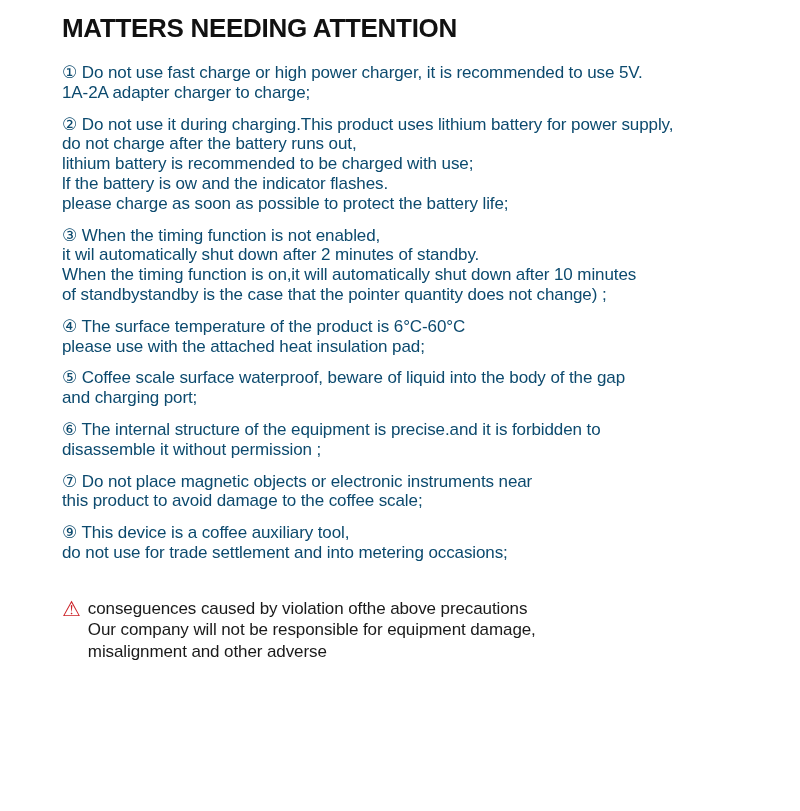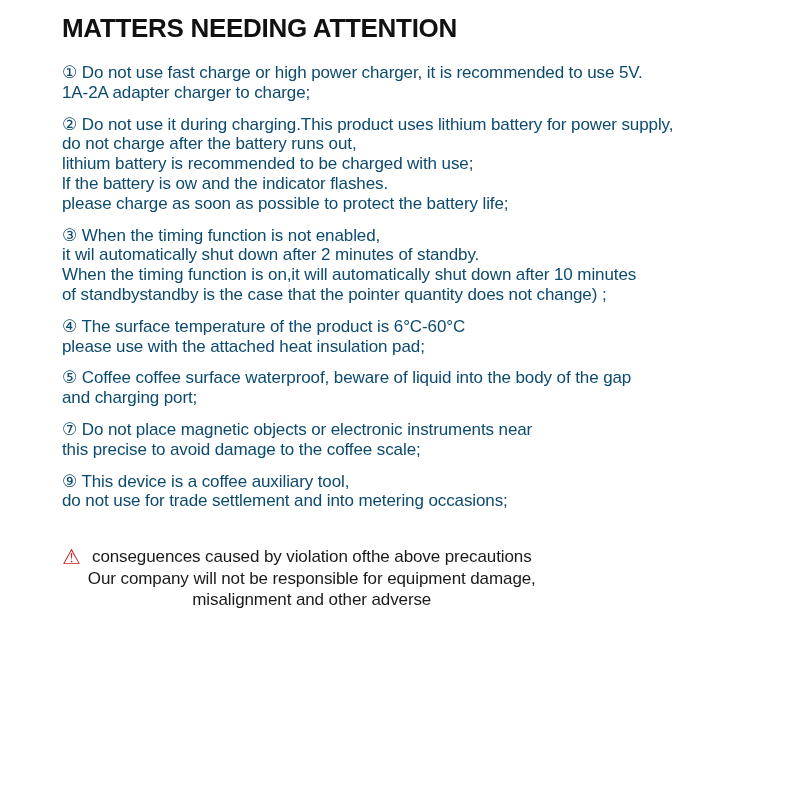--- a/index.html
+++ b/index.html
@@ -53,21 +53,20 @@
     line-height: 22px;
     font-family: "DejaVu Sans", sans-serif;
   }
   .warn-text {
     margin: 0;
     font-size: 17px;
     line-height: 21.5px;
     color: #1a1a1a;
     white-space: pre-line;
     letter-spacing: -0.1px;
-    text-align: center;
   }
 </style>
 </head>
 <body>
 
 <div class="page">
 
   <h1 class="page-title">MATTERS NEEDING ATTENTION</h1>
 
   <div class="notice-list">
@@ -77,24 +76,26 @@
 do not charge after the battery runs out,
 lithium battery is recommended to be charged with use;
 lf the battery is ow and the indicator flashes.
 please charge as soon as possible to protect the battery life;</p>
     <p class="notice">③ When the timing function is not enabled,
 it wil automatically shut down after 2 minutes of standby.
 When the timing function is on,it will automatically shut down after 10 minutes
 of standbystandby is the case that the pointer quantity does not change) ;</p>
     <p class="notice">④ The surface temperature of the product is 6°C-60°C
 please use with the attached heat insulation pad;</p>
-    <p class="notice">⑤ Coffee coffee surface waterproof, beware of liquid into the body of the gap
+    <p class="notice">⑤ Coffee scale surface waterproof, beware of liquid into the body of the gap
 and charging port;</p>
+    <p class="notice">⑥ The internal structure of the equipment is precise.and it is forbidden to
+disassemble it without permission ;</p>
     <p class="notice">⑦ Do not place magnetic objects or electronic instruments near
-this precise to avoid damage to the coffee scale;</p>
+this product to avoid damage to the coffee scale;</p>
     <p class="notice">⑨ This device is a coffee auxiliary tool,
 do not use for trade settlement and into metering occasions;</p>
   </div>
 
   <div class="warning">
     <span class="warn-icon">⚠</span>
     <p class="warn-text">conseguences caused by violation ofthe above precautions
 Our company will not be responsible for equipment damage,
 misalignment and other adverse</p>
   </div>

